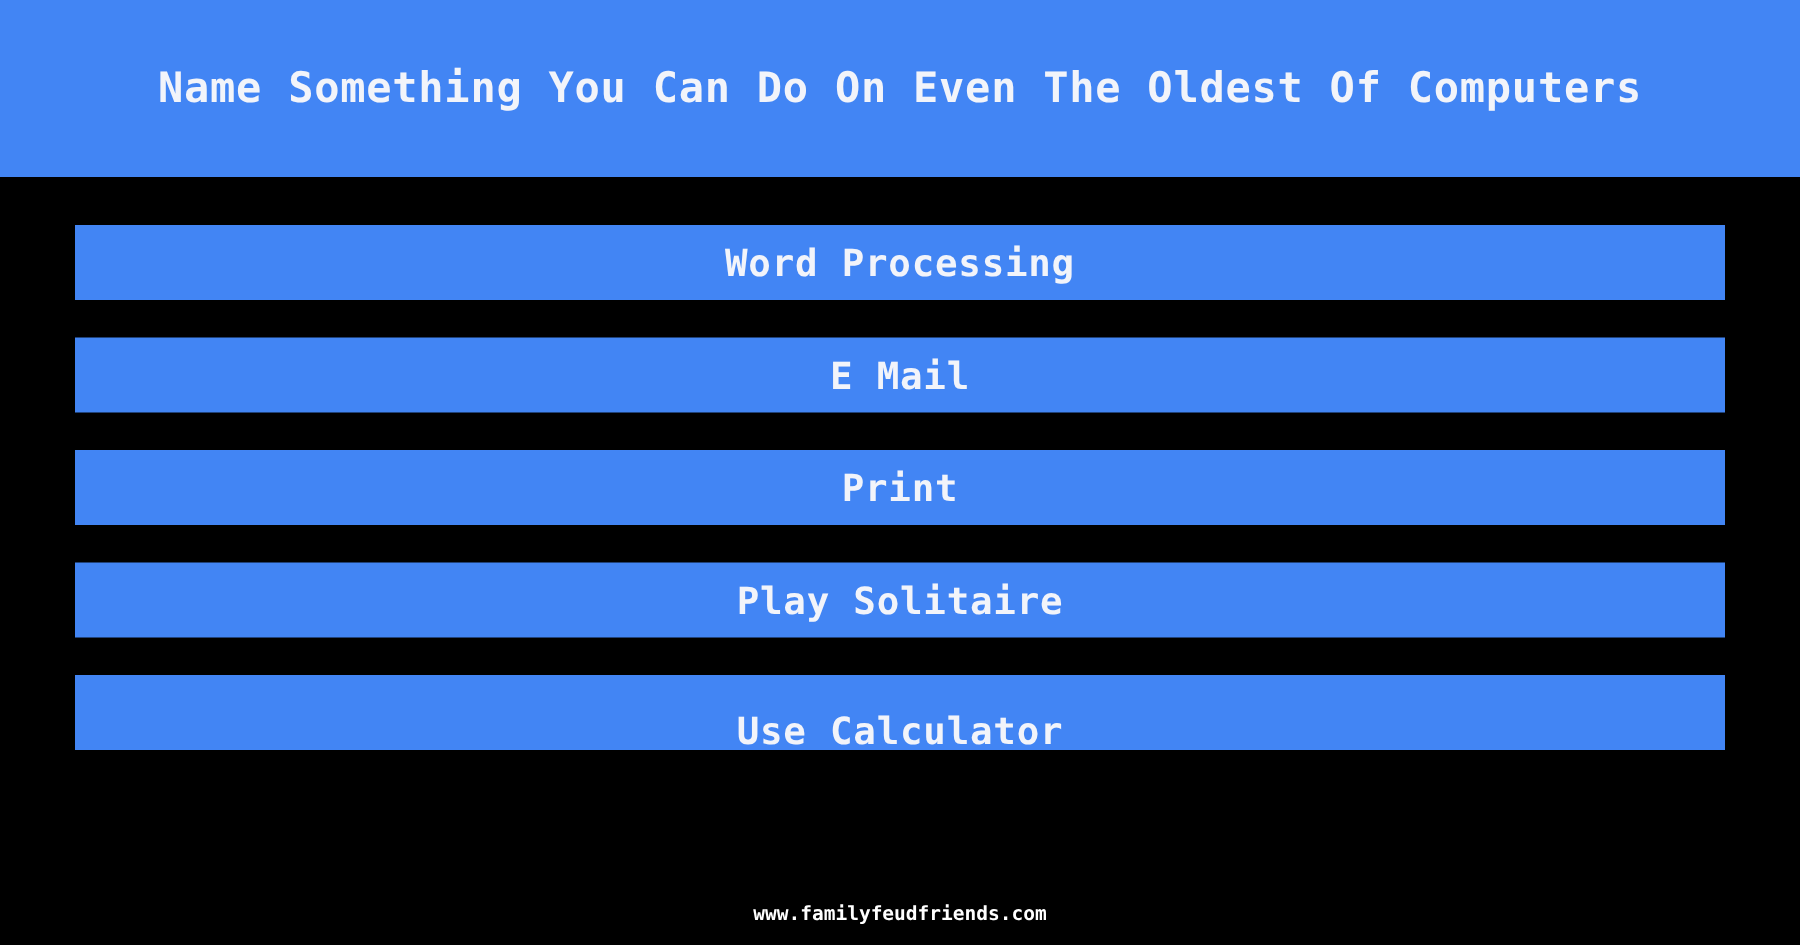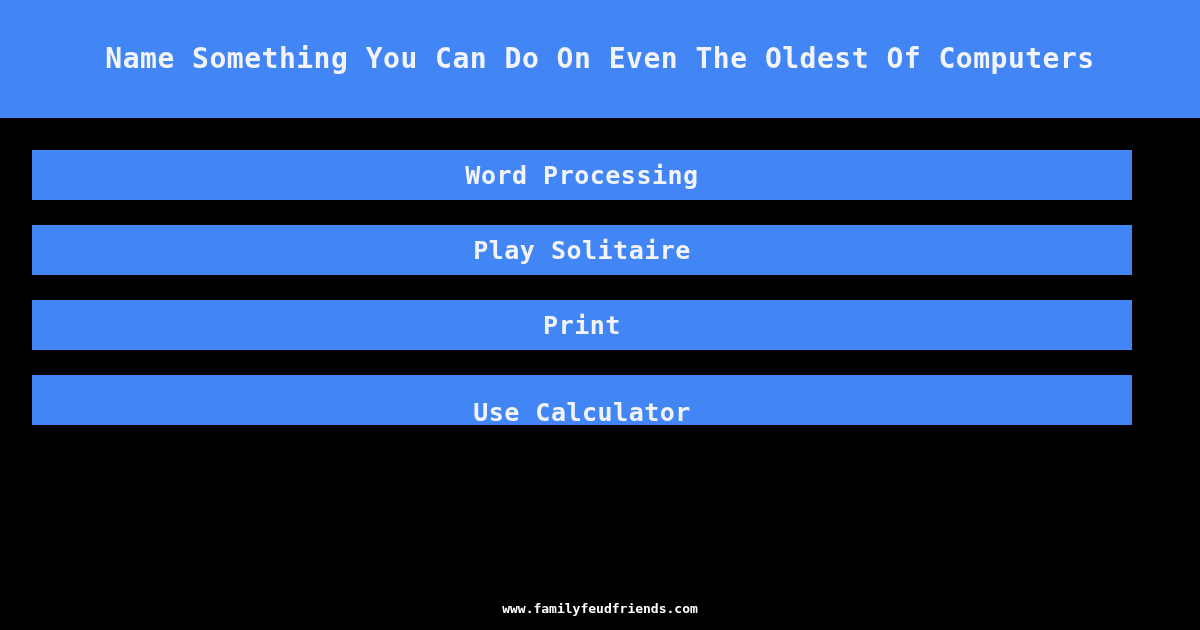--- a/index.html
+++ b/index.html
@@ -36,21 +36,21 @@
     font-family: "DejaVu Sans Mono", "Liberation Mono", monospace;
     font-weight: bold;
     font-size: 28px;
     letter-spacing: 0.5px;
     line-height: 1;
     white-space: nowrap;
     text-align: center;
   }
   .answers {
     position: absolute;
-    left: 32px;
+    left: 50px;
     top: 150px;
     width: 1100px;
   }
   .answer-bar {
     width: 1100px;
     height: 50px;
     background: #4285f4;
     margin-bottom: 25px;
     display: flex;
     align-items: center;
@@ -95,27 +95,30 @@
   <div class="header-band">
     <div class="question-title">Name Something You Can Do On Even The Oldest Of Computers</div>
   </div>
 
   <div class="answers">
 
     <div class="answer-bar">
       <span class="answer-text">Word Processing</span>
     </div>
 
-
     <div class="answer-bar">
-      <span class="answer-text">Play Solitaire</span>
+      <span class="answer-text">E Mail</span>
     </div>
 
     <div class="answer-bar">
       <span class="answer-text">Print</span>
+    </div>
+
+    <div class="answer-bar">
+      <span class="answer-text">Play Solitaire</span>
     </div>
 
     <div class="answer-bar">
       <span class="answer-text">Use Calculator</span>
     </div>
 
   </div>
 
   <div class="footer">
     <span class="footer-text">www.familyfeudfriends.com</span>

